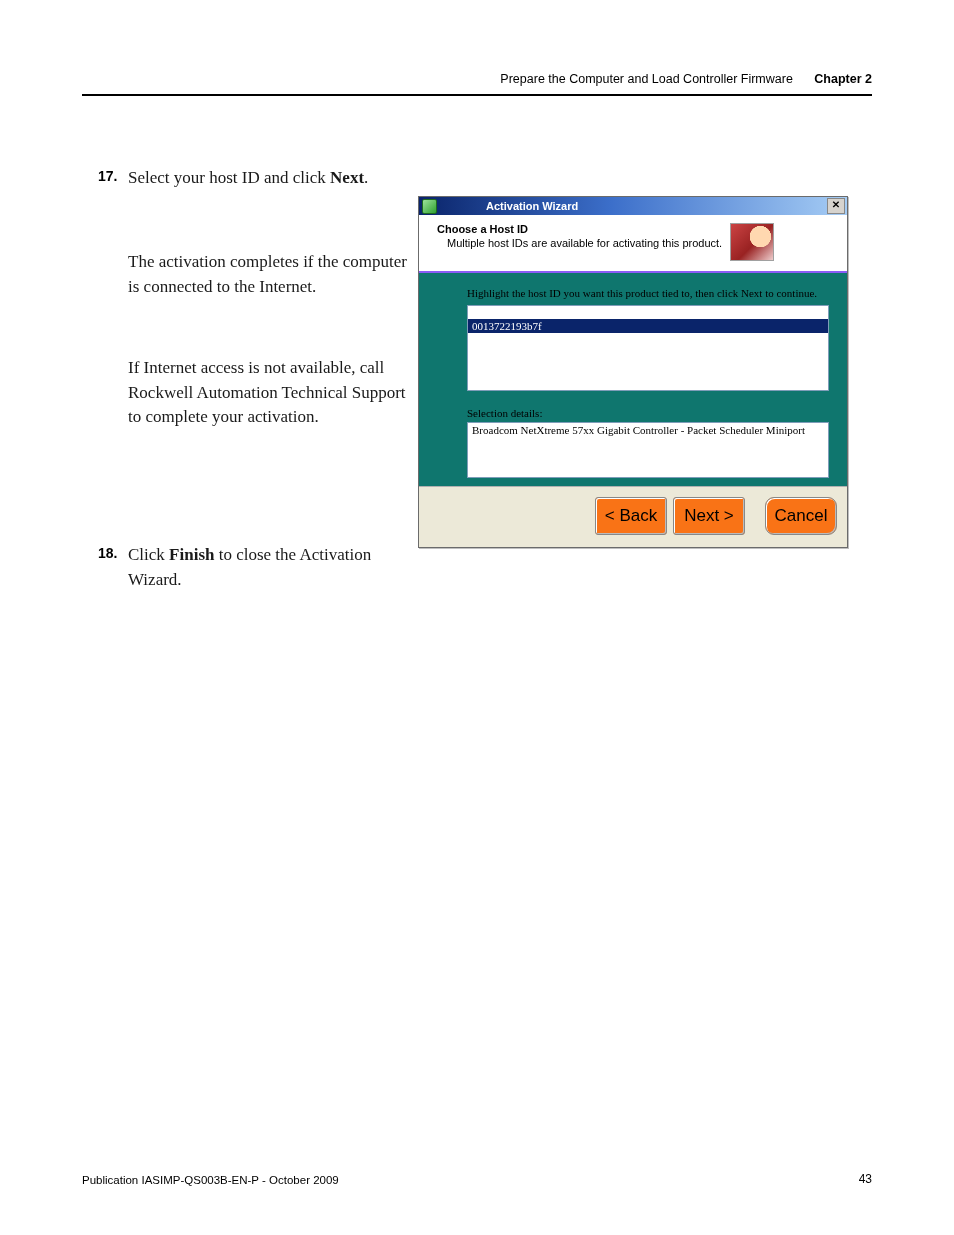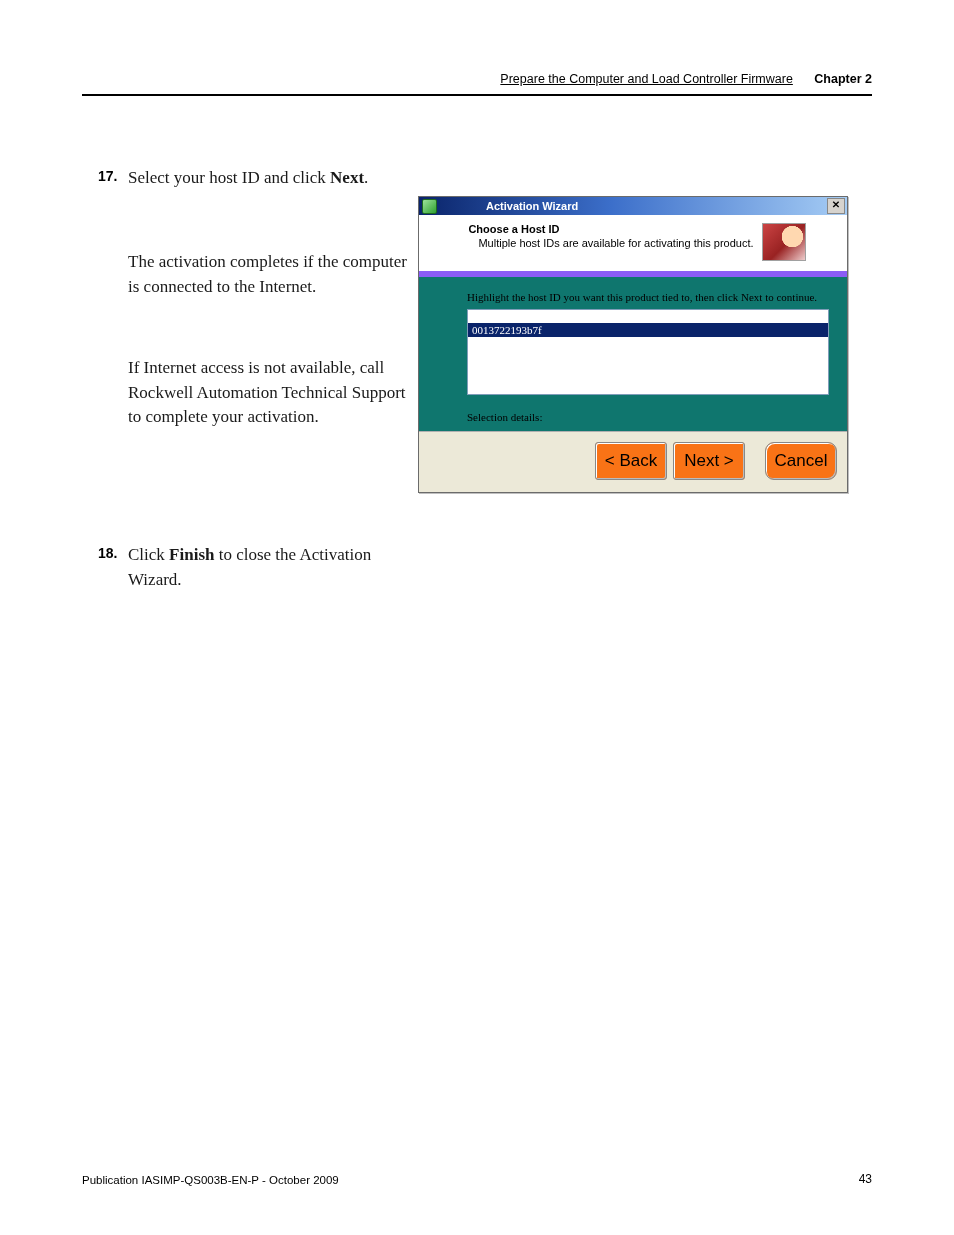--- a/index.html
+++ b/index.html
@@ -29,21 +29,21 @@
     font-family: Arial, Helvetica, sans-serif;
     font-size: 12.5px;
     color: #000;
     text-align: right;
   }
   .header .hrule {
     position: absolute;
     left: 0; right: 0; top: 22px;
     border-top: 2px solid #000;
   }
-  .header .label { font-weight: 400; text-decoration: underline; }
+  .header .label { font-weight: 400; }
   .header .chapter { font-weight: 700; margin-left: 18px; }
 
   
   .col-left {
     font-size: 17px;
     line-height: 1.45;
     color: #1a1a1a;
   }
 
   .step {
@@ -100,25 +100,25 @@
     color: #000;
     font-size: 10px;
     line-height: 12px;
     text-align: center;
     font-family: Arial, sans-serif;
     font-weight: 700;
   }
 
   .wiz-header {
     background: #fff;
-    border-bottom: 6px solid #8b5cf6;
+    border-bottom: 2px solid #8b5cf6;
     padding: 8px 10px 10px 18px;
     display: flex;
     align-items: flex-start;
-    justify-content: center;
+    justify-content: flex-start;
   }
   .wiz-header .wh-text { max-width: 320px; }
   .wiz-header .wh-title {
     font-weight: 700;
     font-size: 11px;
     margin-bottom: 2px;
   }
   .wiz-header .wh-sub {
     font-size: 11px;
     color: #000;
@@ -256,20 +256,23 @@
     </div>
 
     <div class="wiz-body">
       <div class="instr">Highlight the host ID you want this product tied to, then click Next to continue.</div>
 
       <div class="listbox">
         <div class="item selected">0013722193b7f</div>
       </div>
 
       <div class="sel-label">Selection details:</div>
+      <div class="detailsbox">
+        <span>Broadcom NetXtreme 57xx Gigabit Controller - Packet Scheduler Miniport</span>
+      </div>
     </div>
 
     <div class="wiz-footer">
       <button class="wiz-btn">&lt; Back</button>
       <button class="wiz-btn">Next &gt;</button>
       <button class="wiz-btn cancel">Cancel</button>
     </div>
   </div>
 
   <div class="footer-left">Publication IASIMP-QS003B-EN-P - October 2009</div>

